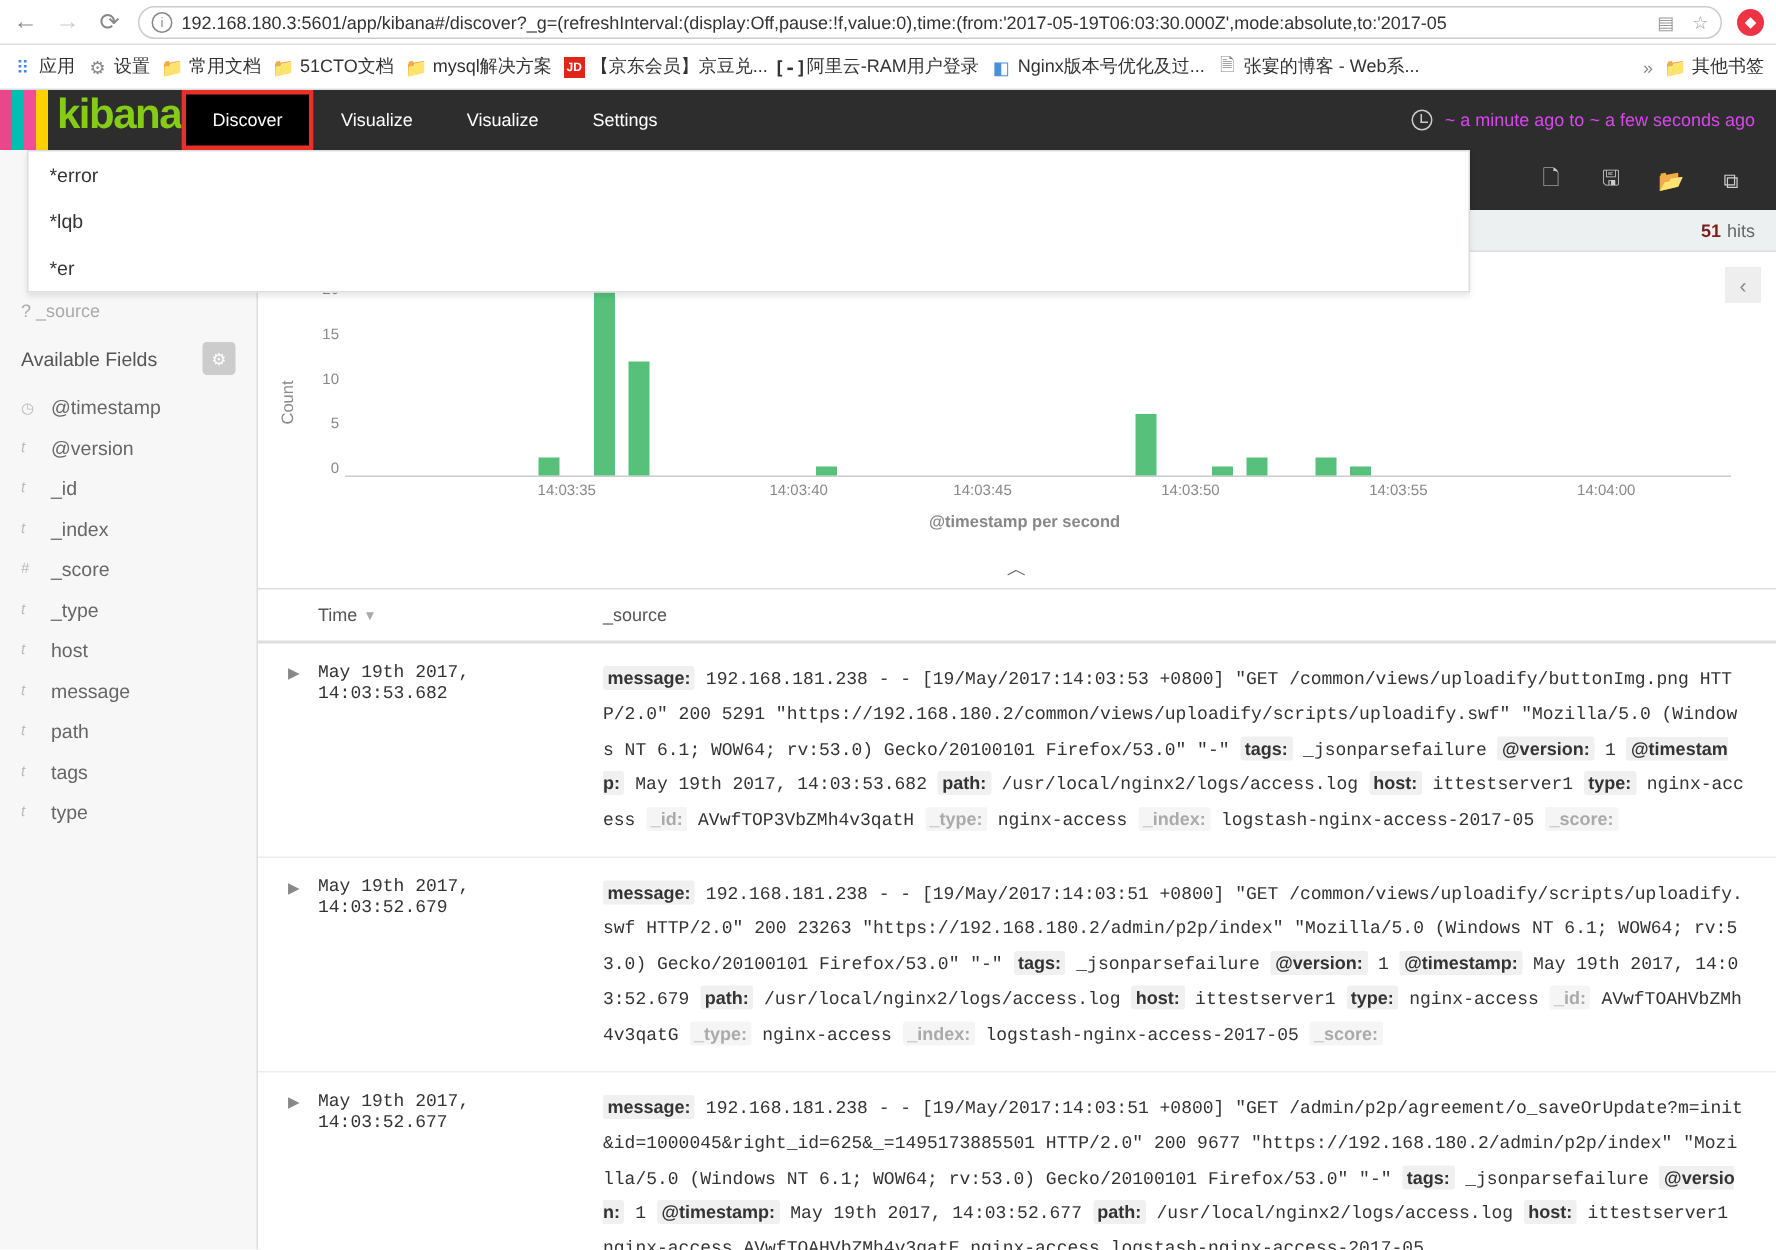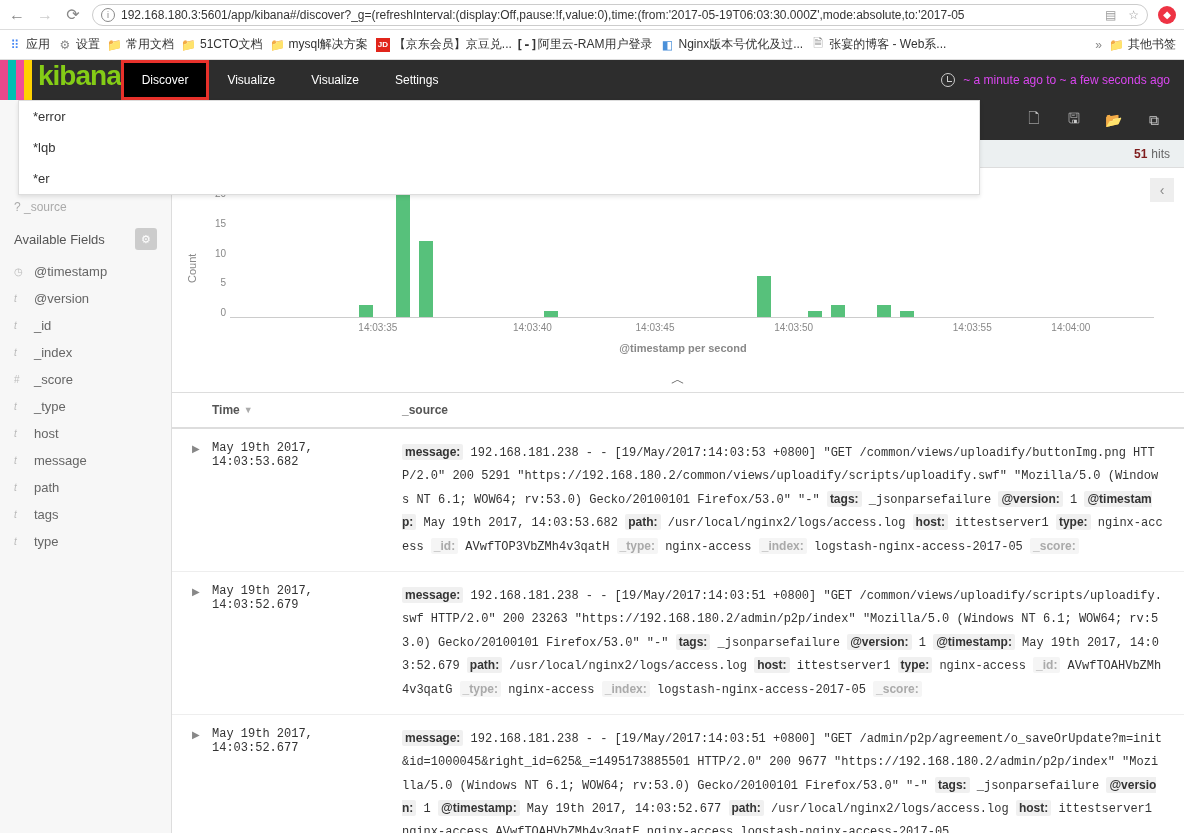--- a/index.html
+++ b/index.html
@@ -80,21 +80,21 @@
 .x-ticks { position: absolute; left: 28px; right: 10px; bottom: 22px; height: 14px; }
 .x-tick { position: absolute; font-size: 10px; color: #888; transform: translateX(-50%); }
 .x-label { position: absolute; bottom: 4px; left: 0; right: 0; text-align: center; font-size: 11px; color: #888; font-weight: bold; }
 
 
 .collapse-center { height: 24px; display: flex; justify-content: center; align-items: center; }
 .collapse-btn { width: 40px; height: 18px; display: flex; align-items: center; justify-content: center; color: #666; cursor: pointer; font-size: 14px; }
 
 
 .doc-table { flex: 1; overflow-y: auto; border-top: 1px solid #ddd; }
-.table-header { display: flex; padding: 10px 20px; border-bottom: 2px solid #ddd; font-size: 12px; font-weight: bold; color: #555; }
+.table-header { display: flex; padding: 10px 20px; border-bottom: 2px solid #ddd; font-size: 12px; font-weight: normal; color: #555; }
 .col-expand { width: 20px; }
 .col-time { width: 190px; display: flex; align-items: center; gap: 4px; }
 .sort-arrow { font-size: 9px; color: #aaa; }
 .col-source { flex: 1; }
 
 .doc-row { display: flex; padding: 12px 20px; border-bottom: 1px solid #eee; font-size: 12px; }
 .expand-btn { width: 20px; color: #888; cursor: pointer; font-size: 10px; padding-top: 2px; }
 .time-cell { width: 190px; font-family: 'Courier New', monospace; color: #333; }
 .source-cell { flex: 1; font-family: 'Courier New', monospace; line-height: 1.9; color: #333; word-break: break-all; }
 .field-label { background: #f0f0f0; padding: 1px 3px; font-weight: bold; border-radius: 2px; }
@@ -274,21 +274,21 @@
             <div class="bar" style="left: 62.5%; height: 4.54545%;"></div>
             <div class="bar" style="left: 65%; height: 9.09091%;"></div>
             <div class="bar" style="left: 70%; height: 9.09091%;"></div>
             <div class="bar" style="left: 72.5%; height: 4.54545%;"></div>
           </div>
         <div class="x-ticks" id="x-ticks">
             <span class="x-tick" style="left: 16%;">14:03:35</span>
             <span class="x-tick" style="left: 31%; margin-left: 16px;">14:03:40</span>
             <span class="x-tick" style="left: 46%;">14:03:45</span>
             <span class="x-tick" style="left: 61%;">14:03:50</span>
-            <span class="x-tick" style="left: 76%; margin-left: 40px;">14:03:55</span>
+            <span class="x-tick" style="left: 76%;">14:03:55</span>
             <span class="x-tick" style="left: 91%;">14:04:00</span>
           </div>
         <div class="x-label">@timestamp per second</div>
       </div>
     </div>
 
     <div class="collapse-center">
       <div class="collapse-btn">︿</div>
     </div>
 

